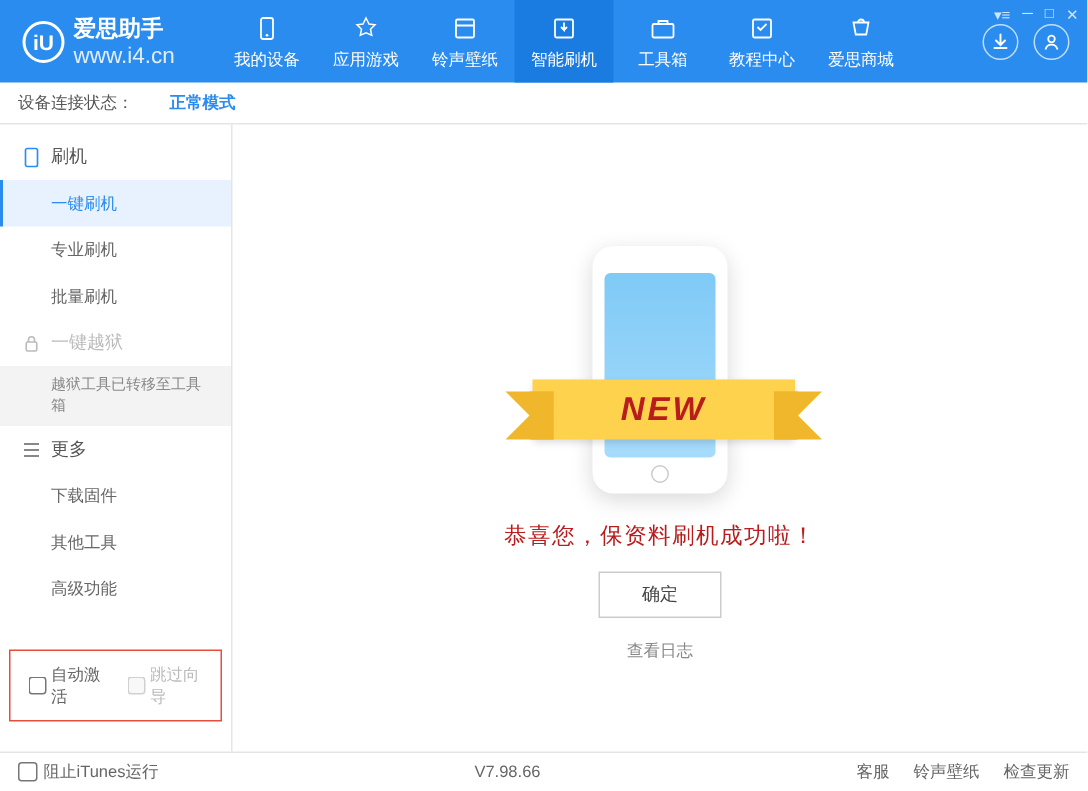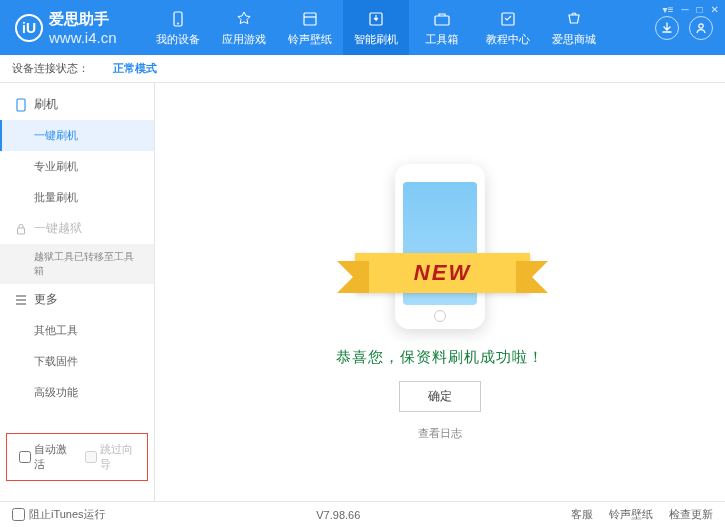--- a/index.html
+++ b/index.html
@@ -33,21 +33,21 @@
 .device-area { padding: 8px 12px; font-size: 11px; }
 .main { flex: 1; display: flex; flex-direction: column; align-items: center; justify-content: center; gap: 14px; padding-top: 10px; }
 .illustration { width: 200px; height: 180px; position: relative; }
 .phone { position: absolute; left: 55px; top: 10px; width: 90px; height: 165px; background: #fff; border-radius: 14px; box-shadow: 0 4px 15px rgba(0,0,0,0.15); }
 .phone-screen { position: absolute; top: 18px; left: 8px; right: 8px; bottom: 24px; background: linear-gradient(#7fcaf6,#a6dbfb); border-radius: 4px; }
 .phone-home { position: absolute; bottom: 7px; left: 50%; transform: translateX(-50%); width: 12px; height: 12px; border: 1px solid #ccc; border-radius: 50%; }
 .new-ribbon { position: absolute; top: 75px; left: 15px; width: 175px; height: 40px; background: #ffd24d; display: flex; align-items: center; justify-content: center; color: #b91c1c; font-weight: 900; font-size: 22px; font-style: italic; letter-spacing: 2px; box-shadow: 0 2px 5px rgba(0,0,0,0.15); margin-top: 24px; }
 .new-ribbon::before, .new-ribbon::after { content:""; position:absolute; top: 8px; width: 0; height: 0; border: 16px solid #f0b72c; }
 .new-ribbon::before { left: -18px; border-left-color: transparent; }
 .new-ribbon::after { right: -18px; border-right-color: transparent; }
-.success-text { font-size: 15px; color: #15803d; letter-spacing: 1px; }
+.success-text { font-size: 15px; color: #b91c1c; letter-spacing: 1px; }
 .ok-btn { border: 1px solid #ccc; background: #fff; padding: 6px 28px; font-size: 12px; cursor: pointer; color: #444; }
 .view-log { font-size: 11px; color: #888; cursor: pointer; }
 .footer { height: 26px; border-top: 1px solid #e5e5e5; display: flex; align-items: center; padding: 0 12px; font-size: 11px; color: #666; justify-content: space-between; }
 .footer-left { display: flex; align-items: center; gap: 4px; }
 .footer-right { display: flex; gap: 16px; }
 .footer-right span { cursor: pointer; }
 .sep { flex: 1; }
 svg { display: block; }
 </style>
 </head>
@@ -177,22 +177,22 @@
         </div>
         <div class="side-item note">越狱工具已转移至工具箱</div>
         <div class="side-group">
           <span class="gicon">
             <svg width="12" height="10" viewBox="0 0 12 10">
               <path d="M1 1h10M1 5h10M1 9h10" stroke="#888" stroke-width="1.3"></path>
             </svg>
           </span>
           <span>更多</span>
         </div>
+        <div class="side-item">下载固件</div>
         <div class="side-item">其他工具</div>
-        <div class="side-item">下载固件</div>
         <div class="side-item">高级功能</div>
       </div>
     <div class="sep"></div>
     <div class="checkbox-row">
       <label class="cb">
         <input type="checkbox" style="">
           <span>自动激活</span>
       </label>
       <label class="cb" style="color:#bbb;">
         <input type="checkbox" disabled="" style="">

